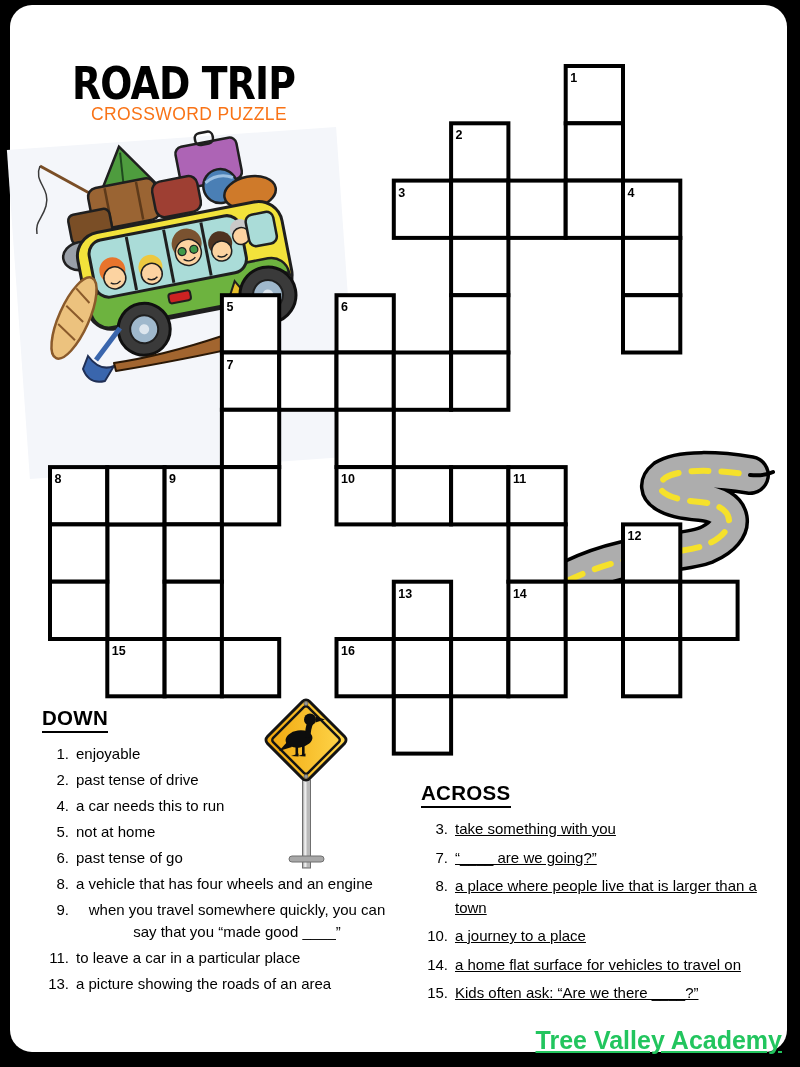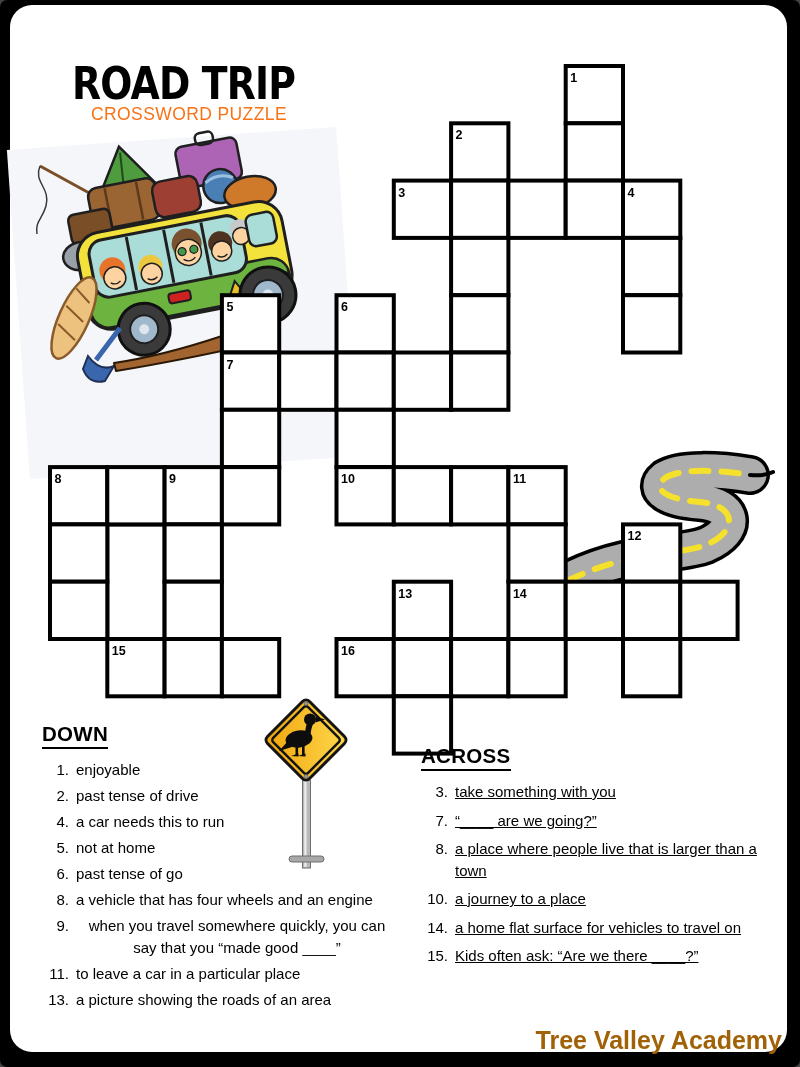--- a/index.html
+++ b/index.html
@@ -1,37 +1,37 @@
 <!DOCTYPE html>
 <html><head>
 <meta charset="utf-8">
 <style>
   html,body{margin:0;padding:0;background:#444;}
   #page{position:relative;width:800px;height:1067px;background:#000;overflow:hidden;
-        font-family:"Liberation Sans",sans-serif;margin:0 auto;border-radius:7px;}
+        font-family:"Liberation Sans",sans-serif;margin:0 auto;}
   #paper{position:absolute;left:10px;top:5px;width:777px;height:1047px;background:#fff;border-radius:22px;}
   .abs{position:absolute;}
   #wash{left:18px;top:138px;width:330px;height:330px;background:#f4f6fa;transform:rotate(-4deg);}
   #title{left:72px;top:57px;font-size:45px;font-weight:bold;color:#000;letter-spacing:-1px;
          transform:scaleX(.84);transform-origin:left top;font-family:"DejaVu Sans",sans-serif;white-space:nowrap;}
   #subtitle{left:91px;top:104px;font-size:17.5px;letter-spacing:.4px;color:#f97316;white-space:nowrap;}
   #grid-svg,#van-svg,#dirt-svg,#road-svg,#sign-svg{position:absolute;}
   #grid-svg{left:0;top:0;}
   .cellnum{font-family:"Liberation Sans",sans-serif;font-weight:bold;font-size:12.5px;fill:#000;}
-  .clues{color:#000;margin-top:16px;}
+  .clues{color:#000;}
   .clues-heading{display:inline-block;font-weight:bold;font-size:20.5px;letter-spacing:.3px;
                  border-bottom:2.5px solid #000;padding-bottom:1px;margin-bottom:10px;color:#000;}
   .clue{display:flex;font-size:15px;line-height:21.5px;}
   #down-clues .clue{margin-bottom:4.5px;}
   #across-clues .clue{margin-bottom:7px;}
   .cnum{flex:0 0 27px;width:27px;text-align:right;}
   .ctext{margin-left:7px;}
   #down-clues{left:42px;top:706px;width:385px;}
   #down-clues .ctext{max-width:322px;text-align:center;}
-  #across-clues{left:421px;top:728px;width:362px;}
+  #across-clues{left:421px;top:781px;width:362px;}
   #across-clues .ctext{max-width:308px;text-decoration:underline;}
   #branding{right:18px;top:1026px;font-size:25px;font-weight:bold;white-space:nowrap;}
 </style>
 </head>
 <body>
 
 <div id="page">
   <div id="paper"></div>
   <div id="wash" class="abs"></div>
 
@@ -280,14 +280,14 @@
           <span class="cnum">14.</span>
           <span class="ctext">a home flat surface for vehicles to travel on</span>
         </div>
         <div class="clue">
           <span class="cnum">15.</span>
           <span class="ctext">Kids often ask: “Are we there ____?”</span>
         </div>
       </div>
   </div>
 
-  <div id="branding" class="abs" style="color: #a16207;">Tree Valley Academy</div>
+  <div id="branding" class="abs" style="color: #22c55e; text-decoration: underline;">Tree Valley Academy</div>
 </div>
 
 </body></html>

